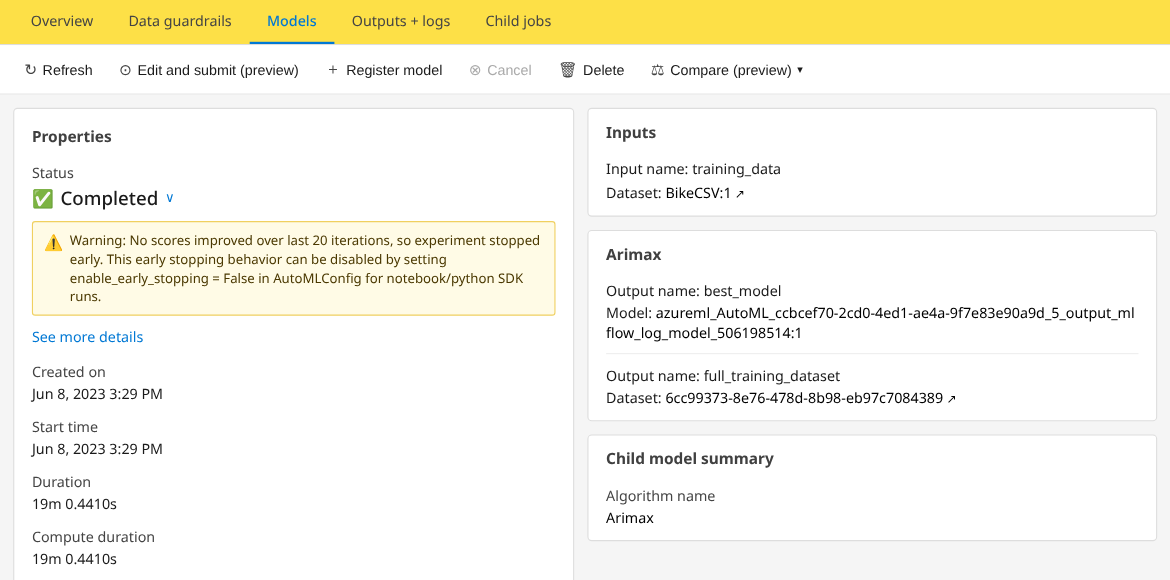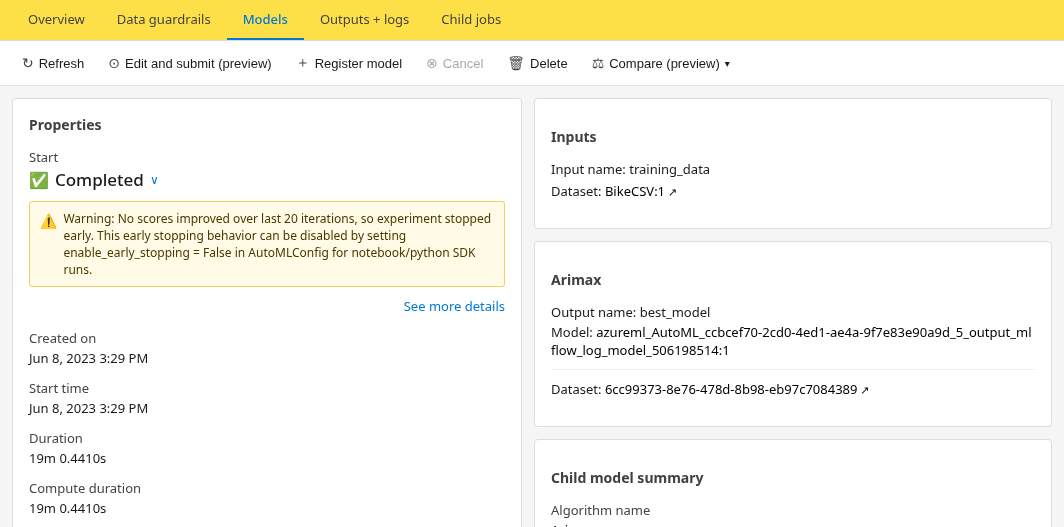--- a/index.html
+++ b/index.html
@@ -49,27 +49,27 @@
     .status-check { color: #107c10; font-size: 16px; }
     .status-text { font-size: 17px; font-weight: 500; color: #1a1a1a; }
     .chevron-down { color: #0078d4; font-size: 12px; cursor: pointer; }
 
     .warning-box {
       display: flex; gap: 6px; background: #fffbe6; border: 1px solid #f0d060;
       border-radius: 3px; padding: 8px 10px; margin-bottom: 10px; font-size: 12px; color: #4a3800;
     }
     .warning-icon { font-size: 14px; flex-shrink: 0; margin-top: 1px; }
 
-    .see-more-link { color: #0078d4; cursor: pointer; font-size: 13px; text-decoration: none; display: block; margin-bottom: 14px; text-align: right; }
+    .see-more-link { color: #0078d4; cursor: pointer; font-size: 13px; text-decoration: none; display: block; margin-bottom: 14px; }
 
     .link { color: #000000; text-decoration: none; cursor: pointer; }
     .link-external::after { content: ' ↗'; font-size: 11px; }
 
     .input-panel, .output-panel, .best-model-panel {
-      background: #fff; border: 1px solid #ddd; border-radius: 4px; padding: 28px 16px;
+      background: #fff; border: 1px solid #ddd; border-radius: 4px; padding: 12px 16px;
     }
 
     .output-item { margin-bottom: 0; }
     .output-item:last-child { margin-bottom: 0; }
 
     .divider { border: none; border-top: 1px solid #eee; margin: 10px 0; }
   </style>
 </head>
 <body>
 
@@ -107,21 +107,21 @@
     <span>Compare (preview)</span>
     <span style="font-size:10px;">▾</span>
   </button>
 </div>
 
 <div class="main-content">
 
   <div class="panel panel-left">
     <div class="panel-title">Properties</div>
 
-    <div class="prop-label">Start</div>
+    <div class="prop-label">Status</div>
     <div class="status-row">
       <span class="status-check">✅</span>
       <span class="status-text">Completed</span>
       <span class="chevron-down">∨</span>
     </div>
 
     <div class="warning-box">
       <span class="warning-icon">⚠️</span>
       <span>Warning: No scores improved over last 20 iterations, so experiment stopped early. This early stopping behavior can be disabled by setting enable_early_stopping = False in AutoMLConfig for notebook/python SDK runs.</span>
     </div>
@@ -161,20 +161,21 @@
         <div style="margin-bottom:2px;">Output name: best_model</div>
         <div>
           <span>Model:</span>
           <a class="link" style="word-break:break-all;">azureml_AutoML_ccbcef70-2cd0-4ed1-ae4a-9f7e83e90a9d_5_output_mlflow_log_model_506198514:1</a>
         </div>
       </div>
 
       <hr class="divider">
 
       <div class="output-item">
+        <div style="margin-bottom:2px;">Output name: full_training_dataset</div>
         <div>
           <span>Dataset:</span>
           <a class="link link-external">6cc99373-8e76-478d-8b98-eb97c7084389</a>
         </div>
       </div>
     </div>
 
     <div class="best-model-panel">
       <div class="panel-title">Child model summary</div>
       <div class="prop-label">Algorithm name</div>

